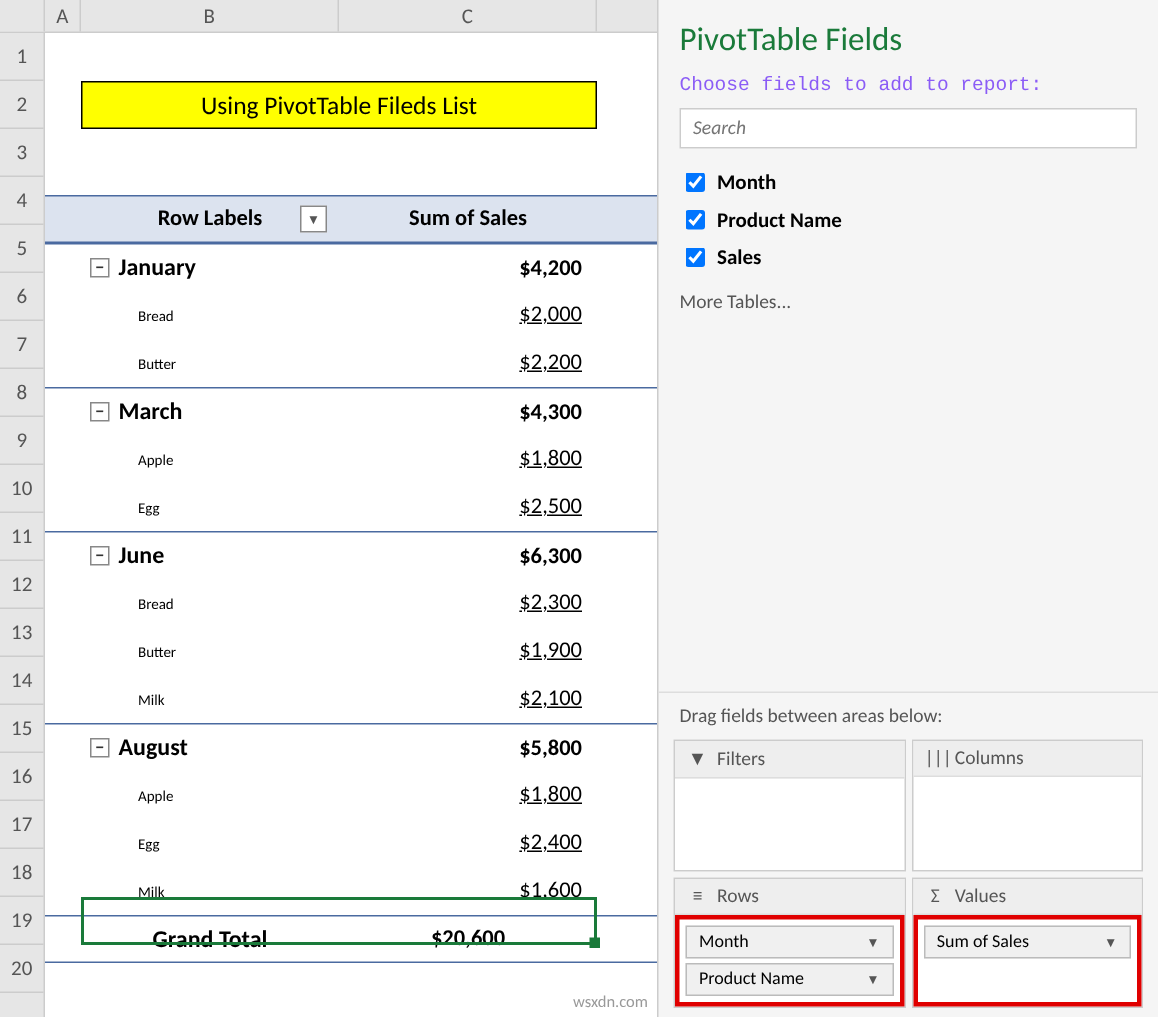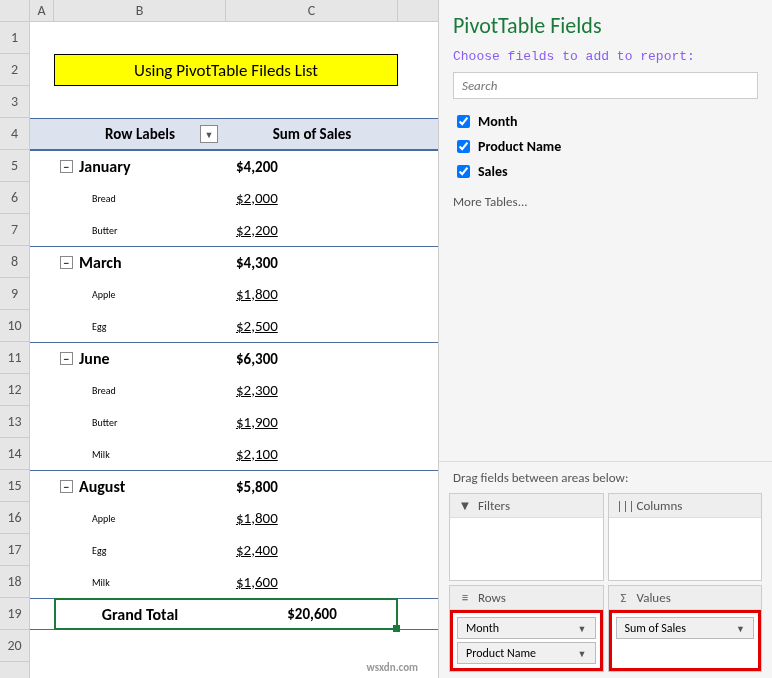--- a/index.html
+++ b/index.html
@@ -11,23 +11,23 @@
 .colA { width: 24px; }
 .colB { width: 172px; }
 .colC { width: 172px; }
 .grid-body { display: flex; flex: 1; }
 .rowhdrs { width: 30px; background: #e6e6e6; border-right: 1px solid #ccc; }
 .rowhdr { height: 32px; text-align: center; font-size: 14px; color: #555; border-bottom: 1px solid #ccc; line-height: 32px; }
 .cells { position: relative; flex: 1; background: #fff; }
 .row { display: flex; height: 32px; align-items: center; }
 .cA { width: 24px; }
 .cB { width: 172px; padding: 0 6px; display: flex; align-items: center; height: 100%; }
-.cC { width: 172px; padding: 0 10px; text-align: right; display: flex; align-items: center; justify-content: flex-start; height: 100%; font-size: 15px; }
+.cC { width: 172px; padding: 0 10px; text-align: right; display: flex; align-items: center; justify-content: flex-end; height: 100%; font-size: 15px; }
 .title { background: #ffff00; font-weight: normal; font-size: 17px; justify-content: center; border: 1px solid #000; }
-.hdr { background: #dce3ef; font-weight: bold; font-size: 15px; border-top: 1px solid #4a6aa0; border-bottom: 1px solid #4a6aa0; }
+.hdr { background: #dce3ef; font-weight: bold; font-size: 15px; border-top: 1px solid #4a6aa0; border-bottom: 1px solid #4a6aa0; margin-top: 12px; }
 .hdr .cB { justify-content: center; position: relative; }
 .hdr .cC { justify-content: center; }
 .dropdown-btn { position: absolute; right: 2px; width: 18px; height: 18px; border: 1px solid #888; background: #fff; display: flex; align-items: center; justify-content: center; font-size: 9px; color: #555; }
 .month { font-weight: bold; border-top: 1px solid #4a6aa0; }
 .month .cC { font-weight: bold; }
 .collapse { width: 13px; height: 13px; border: 1px solid #888; margin-right: 6px; display: inline-flex; align-items: center; justify-content: center; font-size: 12px; line-height: 1; color: #333; }
 .item .cB { padding-left: 38px; font-size: 10px; }
 .item .cC { font-size: 15px; text-decoration: underline; }
 .grand { font-weight: bold; font-size: 16px; border-top: 1px solid #4a6aa0; border-bottom: 1px solid #4a6aa0; }
 .grand .cB { justify-content: center; }
@@ -45,21 +45,21 @@
 .field label { font-weight: bold; }
 .more { font-size: 13px; color: #555; padding: 10px 14px; }
 .drag-sub { font-size: 13px; color: #555; padding: 8px 14px; border-top: 1px solid #ddd; margin-top: auto; }
 .areas { display: grid; grid-template-columns: 1fr 1fr; grid-template-rows: 88px auto; gap: 4px; padding: 0 10px 6px; }
 .area { background: #fff; border: 1px solid #ccc; display: flex; flex-direction: column; }
 .area-hdr { background: #eee; padding: 4px 8px; font-size: 13px; color: #555; display: flex; align-items: center; gap: 6px; border-bottom: 1px solid #ddd; }
 .area-body { flex: 1; padding: 4px; display: flex; flex-direction: column; gap: 3px; }
 .chip { background: #f0f0f0; border: 1px solid #bbb; padding: 3px 8px; font-size: 12px; display: flex; justify-content: space-between; align-items: center; }
 .chip .dd { font-size: 9px; color: #555; }
 .redbox { border: 3px solid #e00000 !important; }
-.watermark { position: absolute; right: 20px; bottom: 4px; font-size: 11px; color: #999; font-weight: bold; }
+.watermark { position: absolute; right: 6px; bottom: 4px; font-size: 11px; color: #999; }
 .icon { display: inline-block; width: 14px; text-align: center; }
 </style>
 </head>
 <body>
 
 <div class="left">
   <div class="colhdr-row">
     <div class="corner"></div>
     <div class="colhdr colA">A</div>
     <div class="colhdr colB">B</div>

